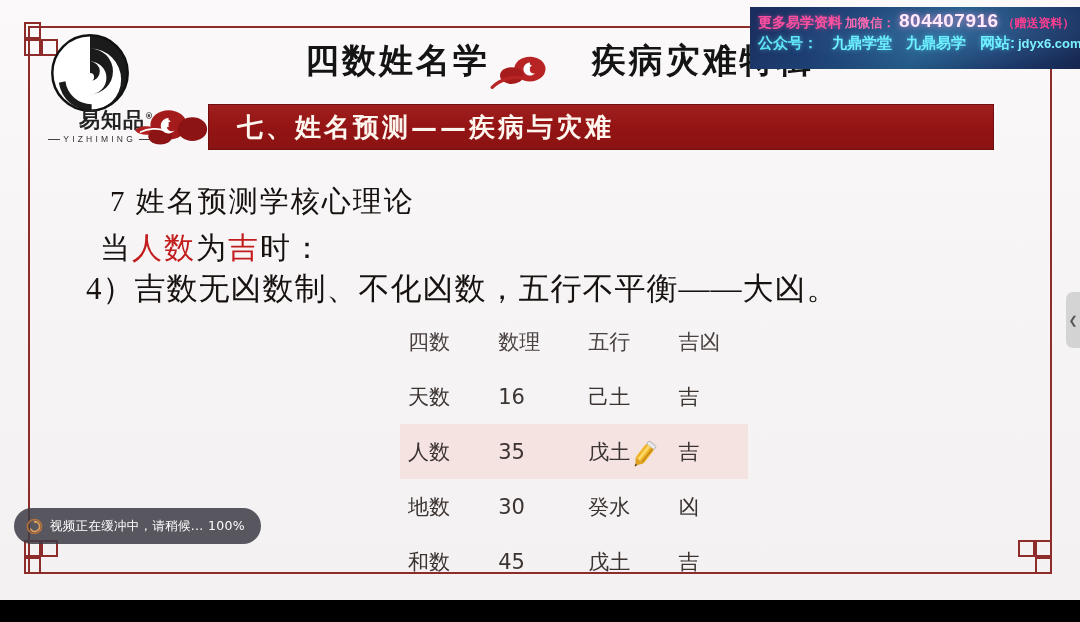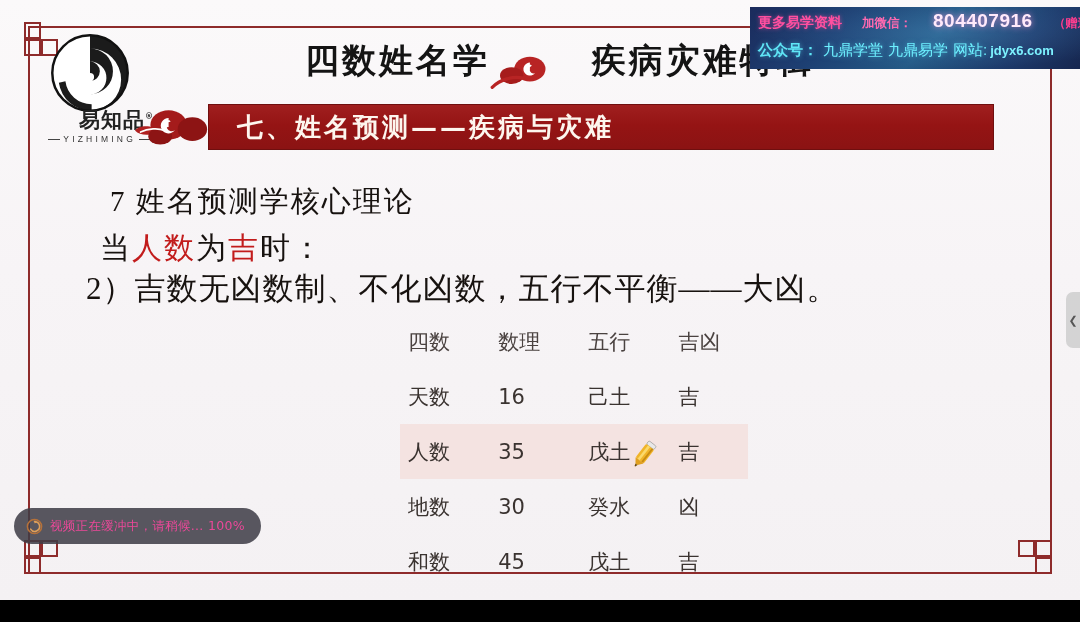--- a/index.html
+++ b/index.html
@@ -229,21 +229,21 @@
     pointer-events: none;
   }
   .promo-row {
     display: flex;
     align-items: baseline;
     white-space: nowrap;
     line-height: 1.1;
     position: relative;
     z-index: 2;
   }
-  #promo-row-1 { margin-bottom: 10px; gap: 17px; }
+  #promo-row-1 { margin-bottom: 3px; }
   .promo-pink {
     color: #ff4fa0;
     font-weight: 700;
     font-size: 14px;
     text-shadow: 0 0 4px rgba(255,80,160,.6);
   }
   .promo-pink-sm {
     color: #ff69b0;
     font-weight: 700;
     font-size: 12.5px;
@@ -265,23 +265,23 @@
     text-align: center;
   }
   .promo-cyan {
     color: #5fe6f7;
     font-weight: 700;
     font-size: 15px;
     text-shadow: 0 0 5px rgba(90,220,250,.55);
   }
   .promo-cyan-2 {
     color: #6df0ff;
-    font-weight: 400;
+    font-weight: 700;
     font-size: 15px;
-    margin-left: 5px;
+    margin-left: 14px;
     text-shadow: 0 0 5px rgba(90,220,250,.55);
   }
   .promo-site {
     color: #7df2ff;
     font-weight: 700;
     font-size: 13px;
     margin-left: 3px;
   }
 
   
@@ -298,21 +298,21 @@
     padding: 0 16px 0 12px;
     z-index: 9;
   }
   #buffer-icon {
     width: 17px;
     height: 17px;
     margin-right: 7px;
     flex: 0 0 auto;
   }
   #buffer-text {
-    color: #ec4899;
+    color: #ffffff;
     font-size: 12.5px;
     font-family: "DejaVu Sans", "Liberation Sans", sans-serif;
     white-space: nowrap;
     letter-spacing: .3px;
   }
 
   
   #side-tab {
     position: absolute;
     right: 0;
@@ -411,21 +411,21 @@
     <div id="section-banner">
       <div id="section-banner-text">七、姓名预测——疾病与灾难</div>
     </div>
 
     <div id="body-line-1" class="body-line">7  姓名预测学核心理论</div>
 
     <div id="body-line-2" class="body-line">
       <span>当</span><span class="hl-red">人数</span><span>为</span><span class="hl-red">吉</span><span>时：</span>
     </div>
 
-    <div id="body-line-3" class="body-line">2）吉数无凶数制、不化凶数，五行不平衡——大凶。</div>
+    <div id="body-line-3" class="body-line">4）吉数无凶数制、不化凶数，五行不平衡——大凶。</div>
 
     <table id="data-table">
       <thead>
         <tr>
           <th class="col-0">四数</th>
           <th class="col-1">数理</th>
           <th class="col-2">五行</th>
           <th class="col-3">吉凶</th>
         </tr>
       </thead>

